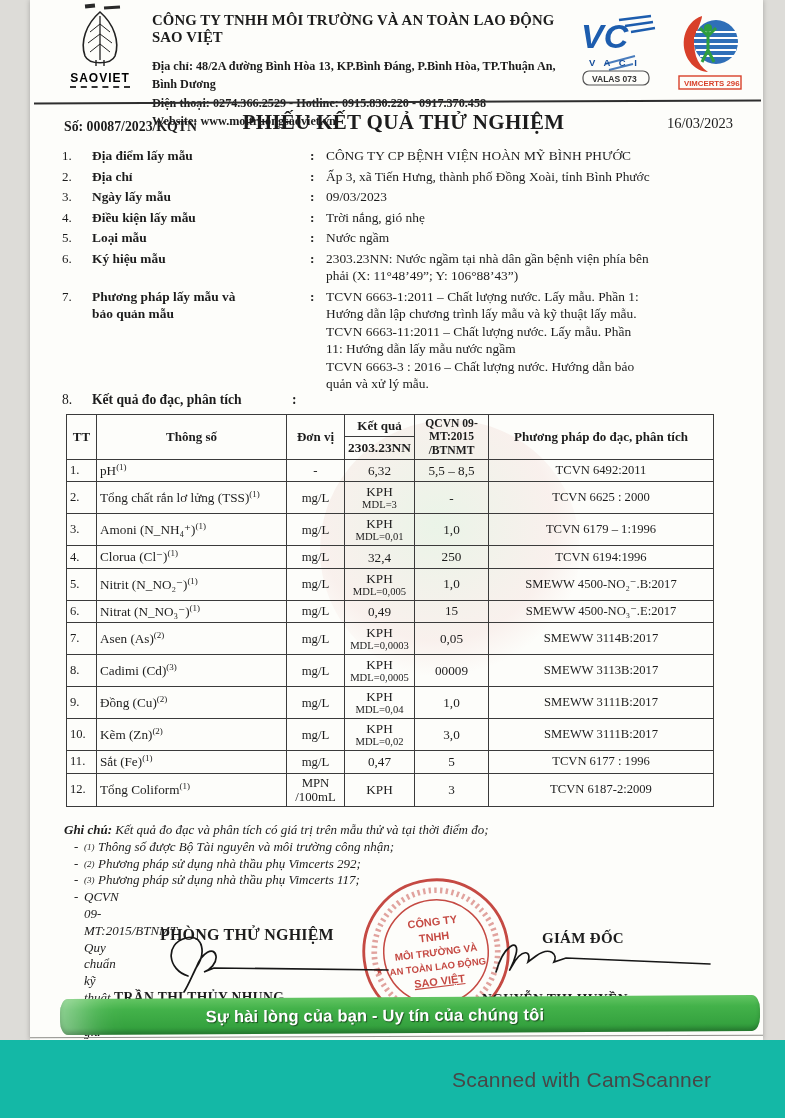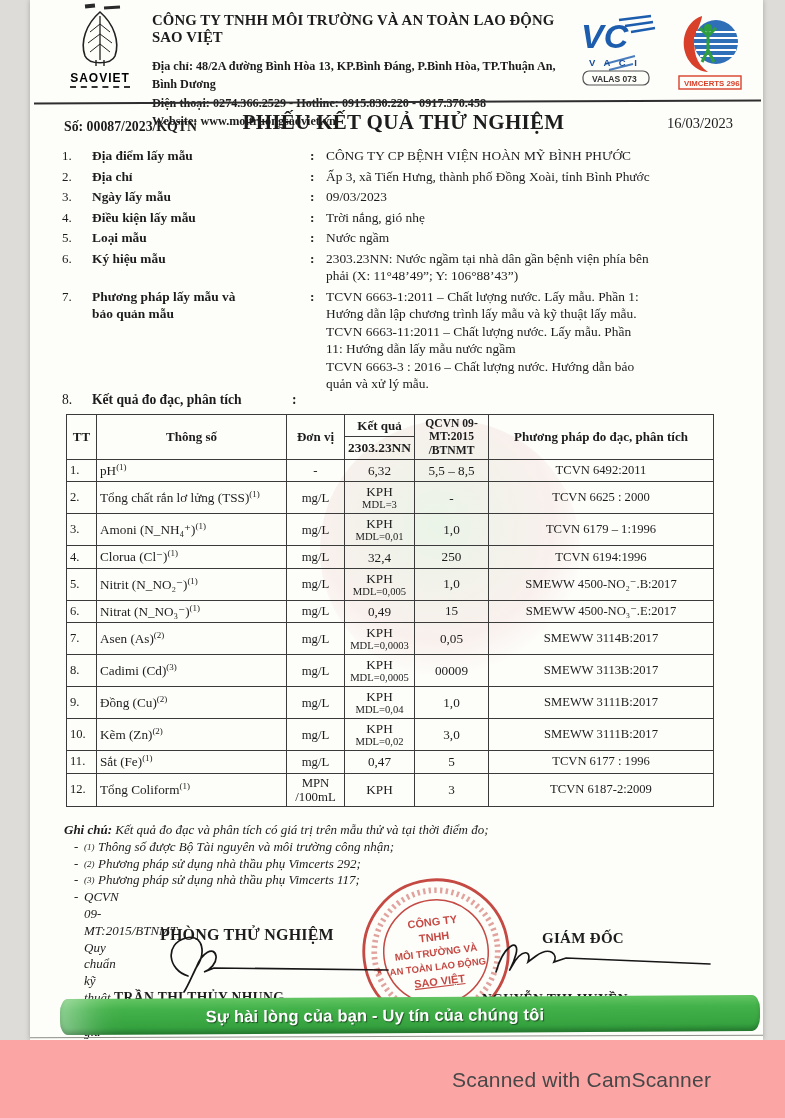--- a/index.html
+++ b/index.html
@@ -103,21 +103,21 @@
     display:flex;align-items:center;justify-content:center;
     box-shadow:inset 0 -3px 4px rgba(0,0,0,.18), inset 60px 0 40px -40px rgba(255,255,255,.45);
   }
   .banner span{
     font-family:"Liberation Sans","DejaVu Sans",sans-serif;font-size:16.5px;font-weight:bold;color:#fff;
     text-shadow:1px 1px 1px rgba(0,0,0,.5);letter-spacing:.2px;padding-right:70px;
   }
   .fold{position:absolute;left:0;right:0;top:1036px;border-top:1.6px solid #8d8d88;transform:rotate(-0.2deg);}
 
   
-  .scanbar{position:absolute;left:0;top:1040px;width:785px;height:78px;background:#fca5a5;}
+  .scanbar{position:absolute;left:0;top:1040px;width:785px;height:78px;background:#14b8a6;}
   .scan-credit{
     position:absolute;left:452px;top:28px;
     font-family:"Liberation Sans","DejaVu Sans",sans-serif;font-size:21px;font-weight:500;color:#474747;letter-spacing:.2px;
   }
 </style>
 </head>
 <body>
 
 <div class="page">
 

